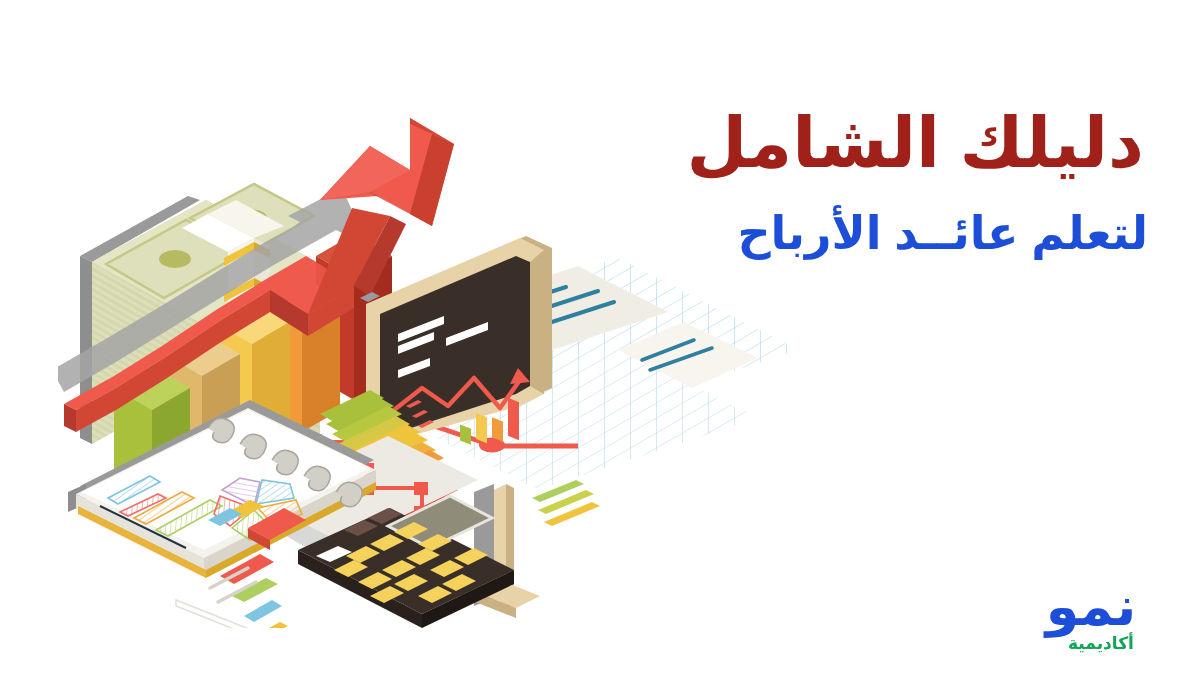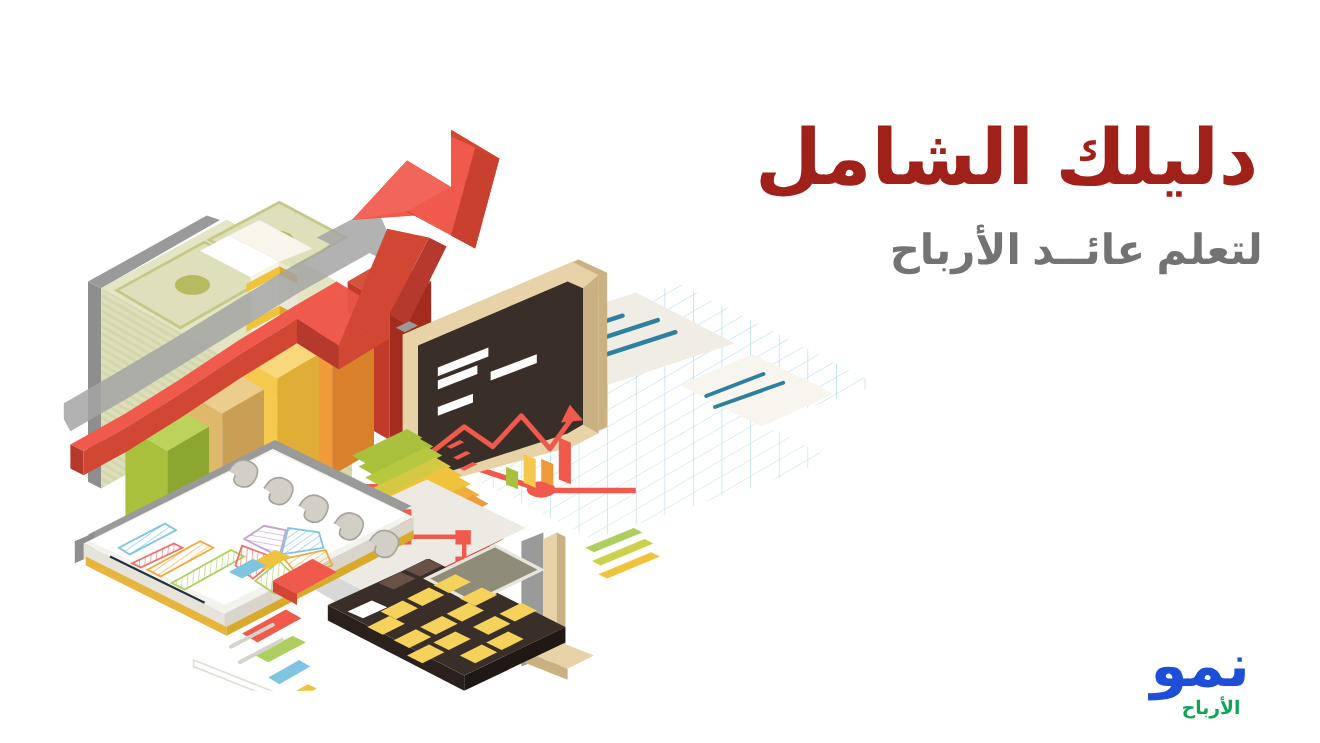--- a/index.html
+++ b/index.html
@@ -15,22 +15,22 @@
   .text-block{
     position:absolute; right:52px; top:100px; width:520px;
     text-align:right; direction:rtl;
   }
   .headline{
     font-size:70px; font-weight:700; line-height:1.12;
     color:#A0211A; letter-spacing:-0.5px; margin:4px;
     white-space:nowrap;
   }
   .subheadline{
-    font-size:38px; font-weight:700; line-height:1.2;
-    color:#737373; margin:24px 0 0 0; white-space:nowrap;
+    font-size:46px; font-weight:700; line-height:1.2;
+    color:#1d4ed8; margin:24px 0 0 0; white-space:nowrap;
   }
 
   
   .logo{
     position:absolute; right:28px; bottom:12px; width:168px; height:84px;
     direction:rtl; text-align:right;
   }
   .logo-word{
     font-size:54px; font-weight:700; color:#1d4ed8; line-height:1;
     letter-spacing:-1px; text-align:center; padding-left:6px;
@@ -412,16 +412,16 @@
     </svg>
   </div>
 
   <div class="text-block">
     <h1 class="headline">دليلك الشامل</h1>
     <h2 class="subheadline">لتعلم عائــد الأرباح</h2>
   </div>
 
   <div class="logo">
     <div class="logo-word">نمو</div>
-    <div class="logo-sub">الأرباح</div>
+    <div class="logo-sub">أكاديمية</div>
   </div>
 
 </div>
 
 </body></html>

